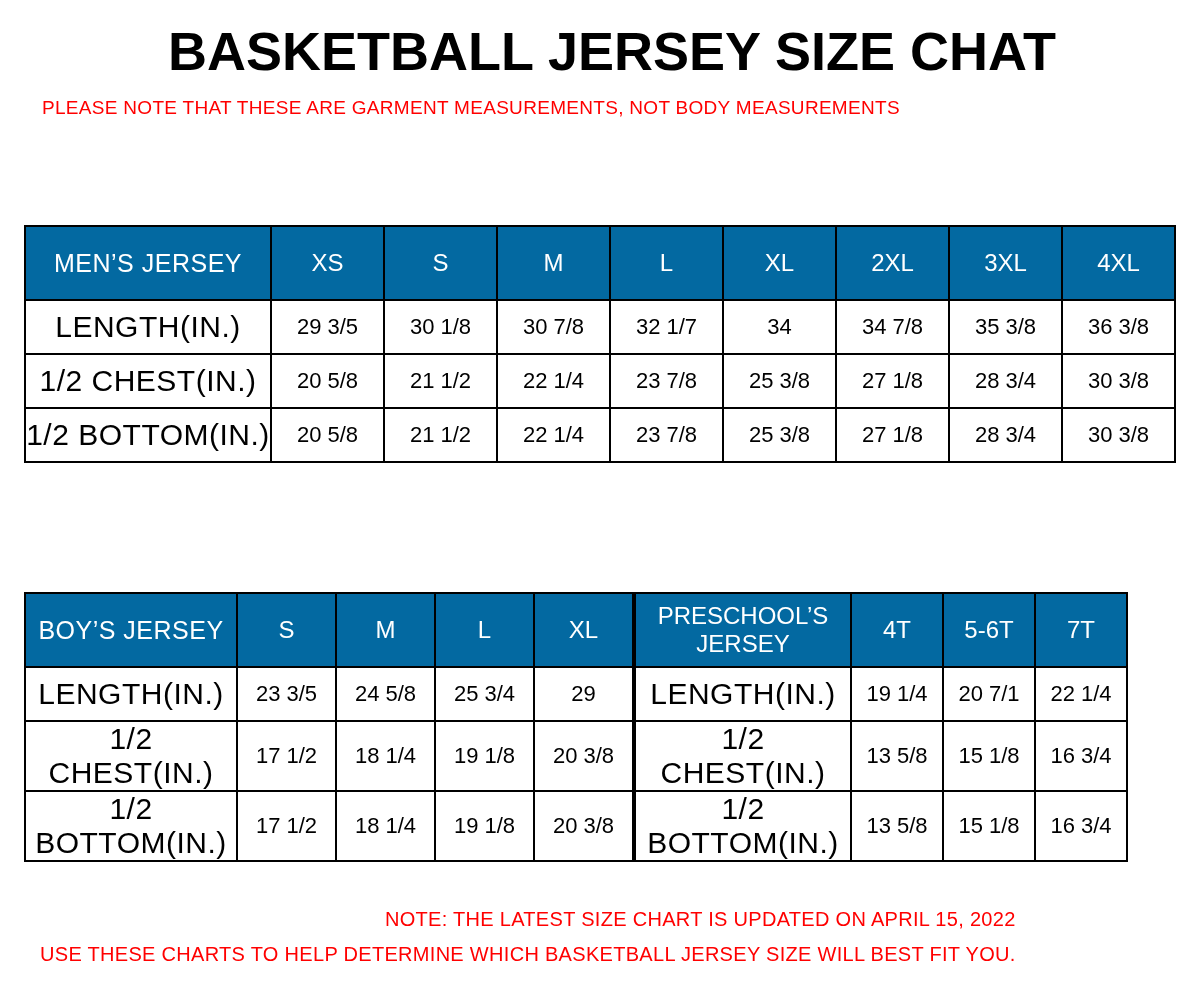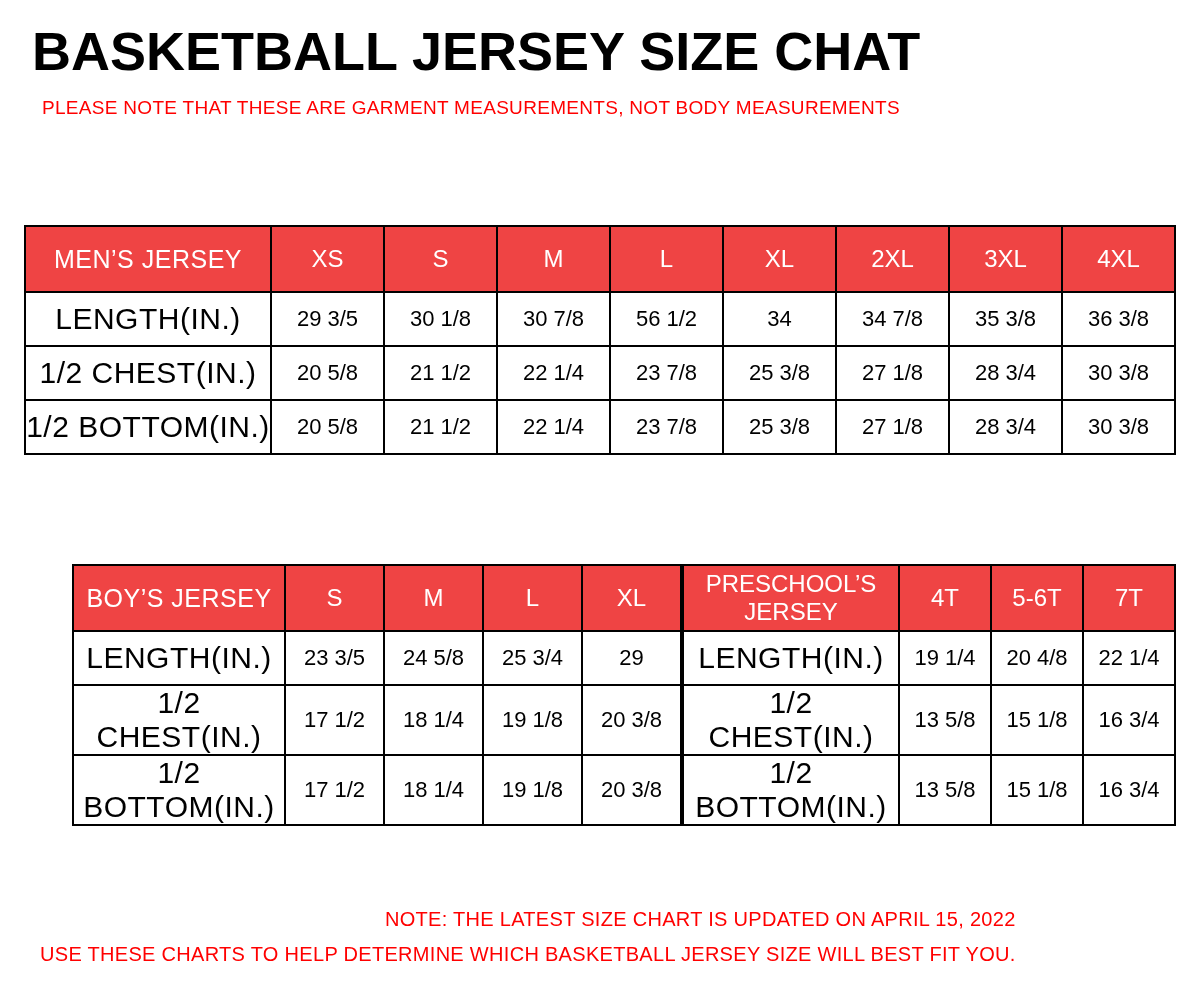--- a/index.html
+++ b/index.html
@@ -15,23 +15,24 @@
     position: relative;
     width: 1200px;
     height: 1007px;
     padding: 0 24px;
   }
   .title {
     font-size: 54px;
     font-weight: bold;
     color: #000000;
     letter-spacing: 0px;
-    margin: 22px 0 0 8px;
+    margin: 22px 0 0 24px;
     line-height: 1.1;
     white-space: nowrap;
+    text-align: center;
   }
   .note-top {
     color: #ff0000;
     font-size: 19px;
     letter-spacing: 0.3px;
     margin: 14px 0 12px 18px;
     max-width: 860px;
     line-height: 1.35;
   }
   table {
@@ -42,24 +43,24 @@
     border: 2px solid #000000;
     text-align: center;
     vertical-align: middle;
     font-size: 22px;
     color: #000000;
     font-weight: normal;
     padding: 0;
     height: 54px;
   }
   .hdr td {
-    background: #ef4444;
+    background: #0369a1;
     color: #ffffff;
     font-size: 24px;
-    height: 66px;
+    height: 74px;
   }
   .rowlabel {
     font-size: 30px;
     letter-spacing: 0.5px;
   }
   .hdr .rowlabel {
     font-size: 25px;
     font-weight: normal;
     letter-spacing: 0.5px;
   }
@@ -75,24 +76,24 @@
     top: 203px;
     width: 1152px;
   }
   #mens-table col.c0 { width: 246px; }
   #mens-table col.cx { width: 113px; }
 
   
   .lower {
     position: absolute;
     left: 24px;
-    top: 542px;
+    top: 570px;
     width: 1152px;
     display: flex;
-    justify-content: flex-end;
+    justify-content: flex-start;
   }
   #boys-table { width: 608px; }
   #boys-table col.c0 { width: 212px; }
   #boys-table col.cx { width: 99px; }
 
   #preschool-table { width: 492px; }
   #preschool-table col.c0 { width: 216px; }
   #preschool-table col.cx { width: 92px; }
 
   .notes-bottom {
@@ -137,21 +138,21 @@
         <td>XL</td>
         <td>2XL</td>
         <td>3XL</td>
         <td>4XL</td>
       </tr>
       <tr>
         <td class="rowlabel">LENGTH(IN.)</td>
         <td>29  3/5</td>
         <td>30  1/8</td>
         <td>30  7/8</td>
-        <td>56  1/2</td>
+        <td>32  1/7</td>
         <td>34</td>
         <td>34  7/8</td>
         <td>35  3/8</td>
         <td>36  3/8</td>
       </tr>
       <tr>
         <td class="rowlabel">1/2  CHEST(IN.)</td>
         <td>20  5/8</td>
         <td>21  1/2</td>
         <td>22  1/4</td>
@@ -227,21 +228,21 @@
       <tbody>
         <tr class="hdr">
           <td class="rowlabel small">PRESCHOOL’S  JERSEY</td>
           <td>4T</td>
           <td>5-6T</td>
           <td>7T</td>
         </tr>
         <tr>
           <td class="rowlabel">LENGTH(IN.)</td>
           <td>19  1/4</td>
-          <td>20  4/8</td>
+          <td>20  7/1</td>
           <td>22  1/4</td>
         </tr>
         <tr>
           <td class="rowlabel">1/2  CHEST(IN.)</td>
           <td>13  5/8</td>
           <td>15  1/8</td>
           <td>16  3/4</td>
         </tr>
         <tr>
           <td class="rowlabel">1/2  BOTTOM(IN.)</td>

